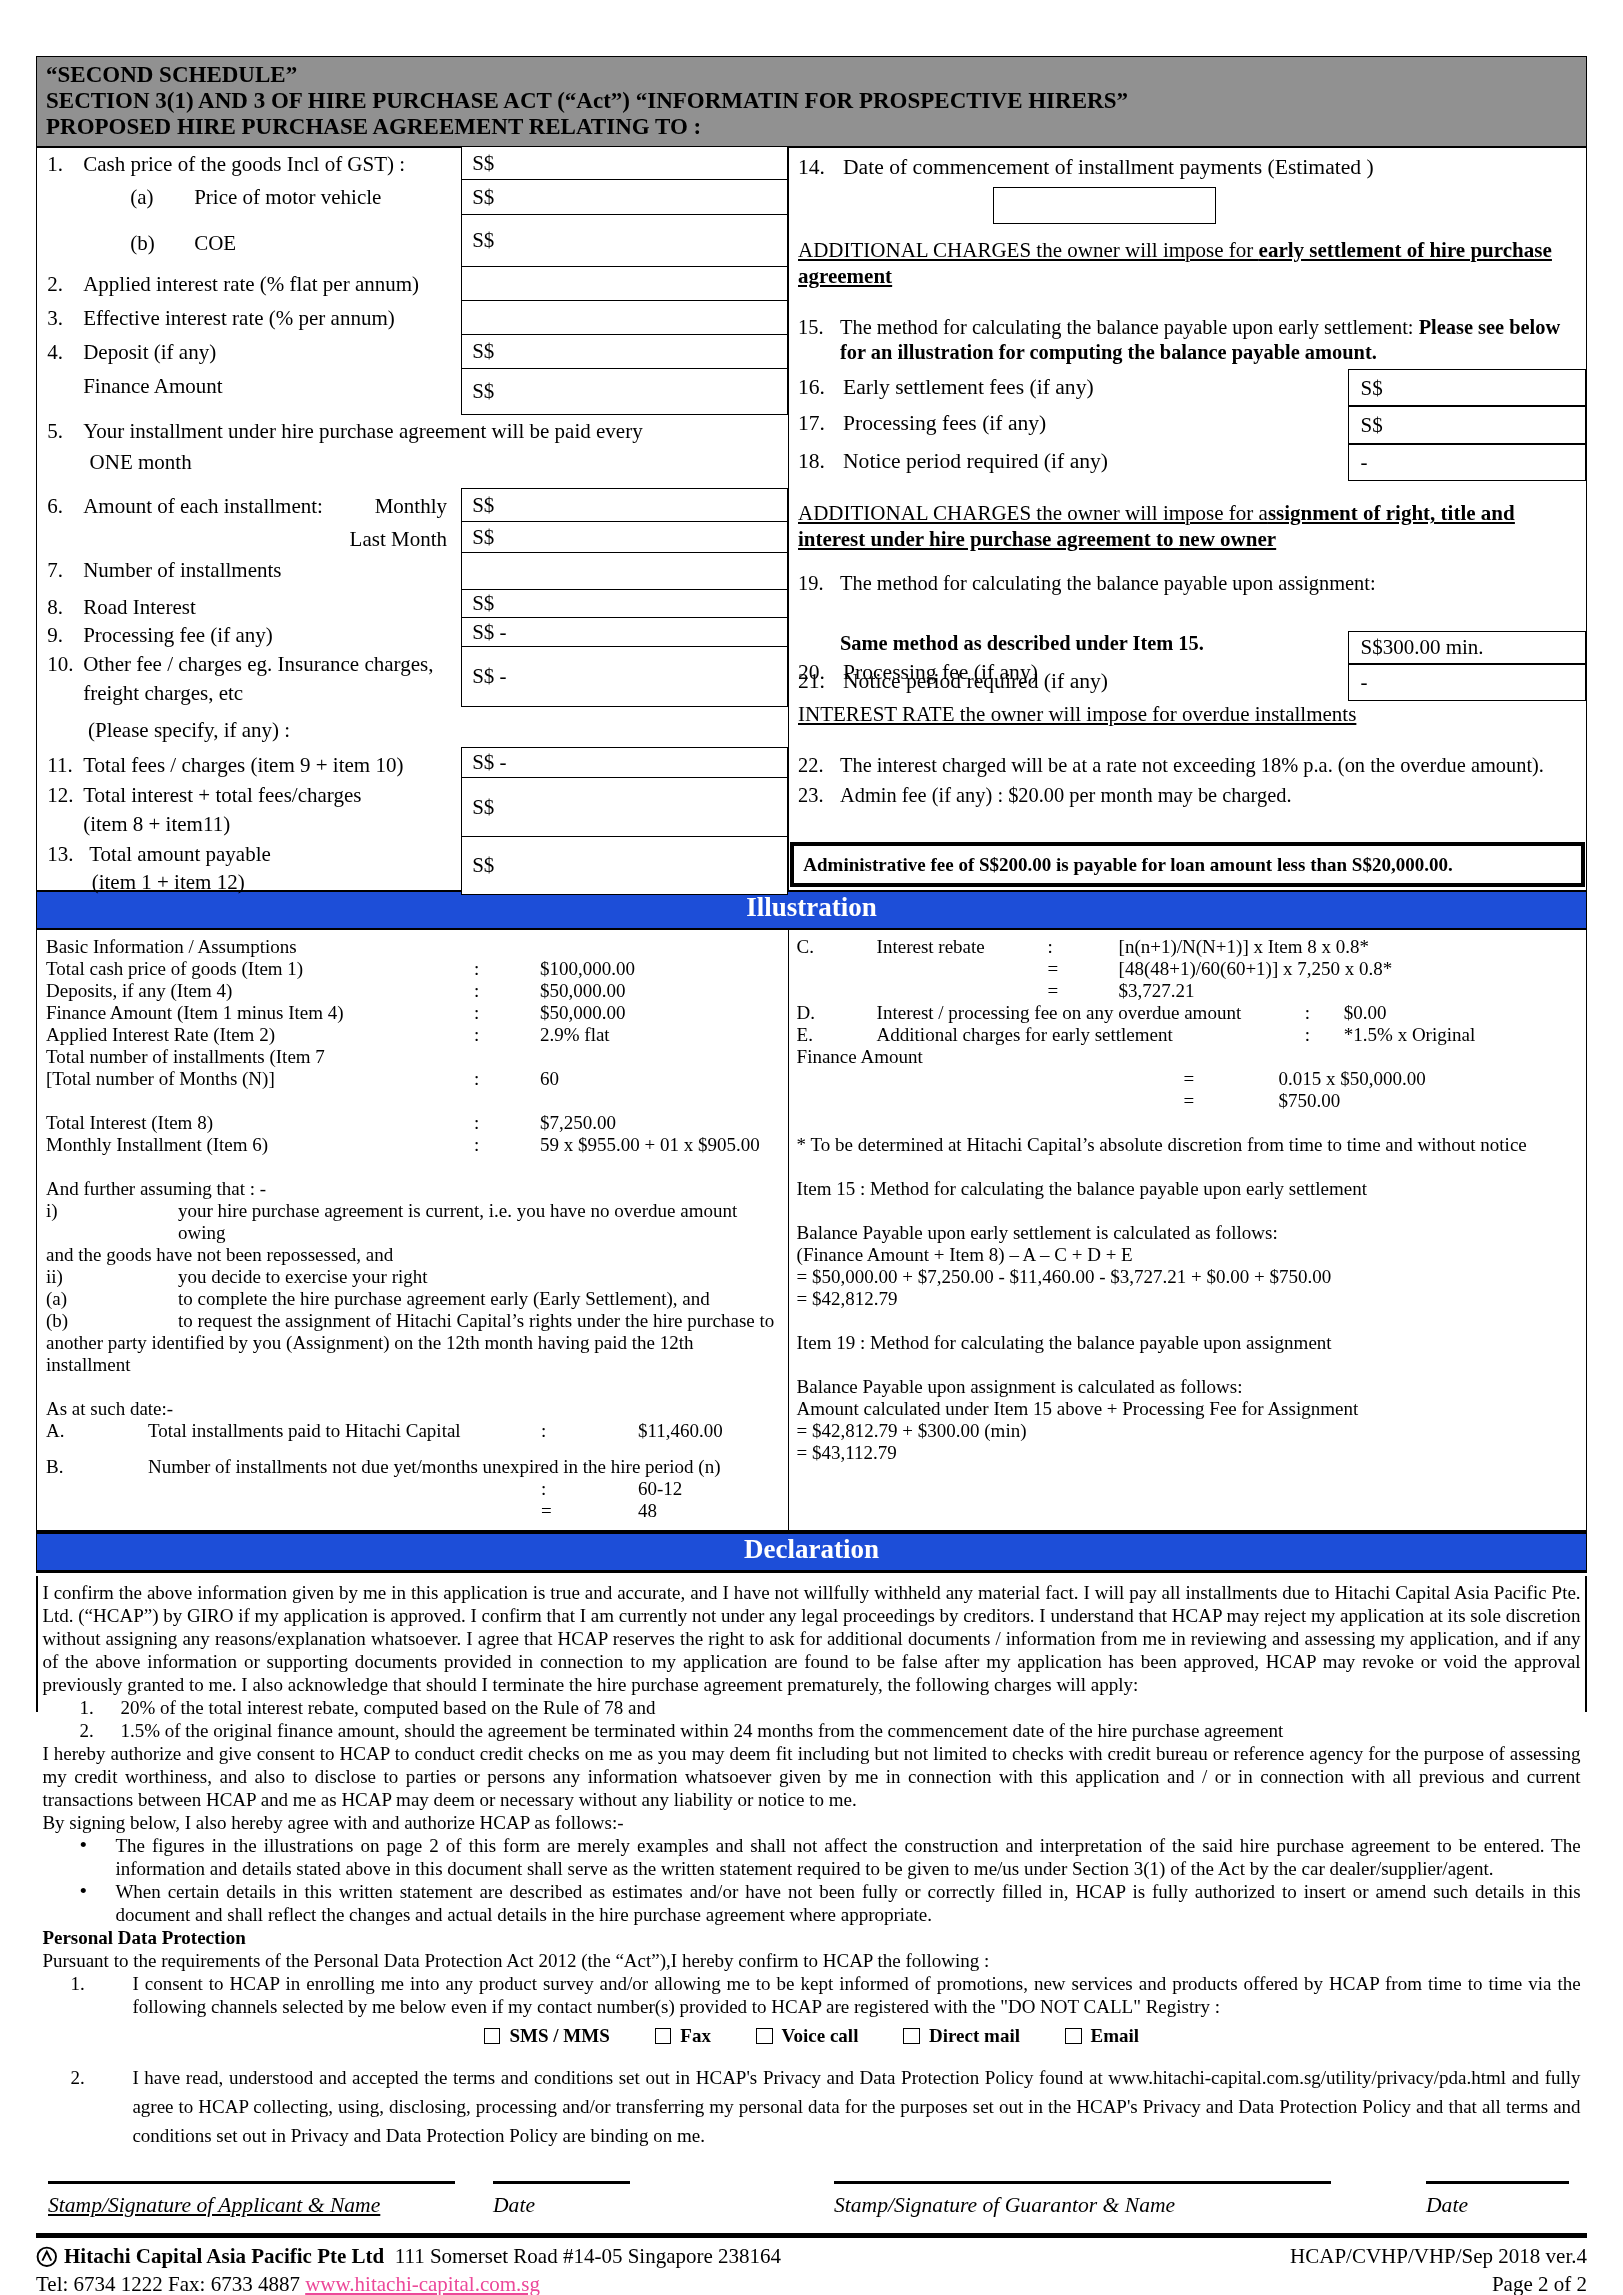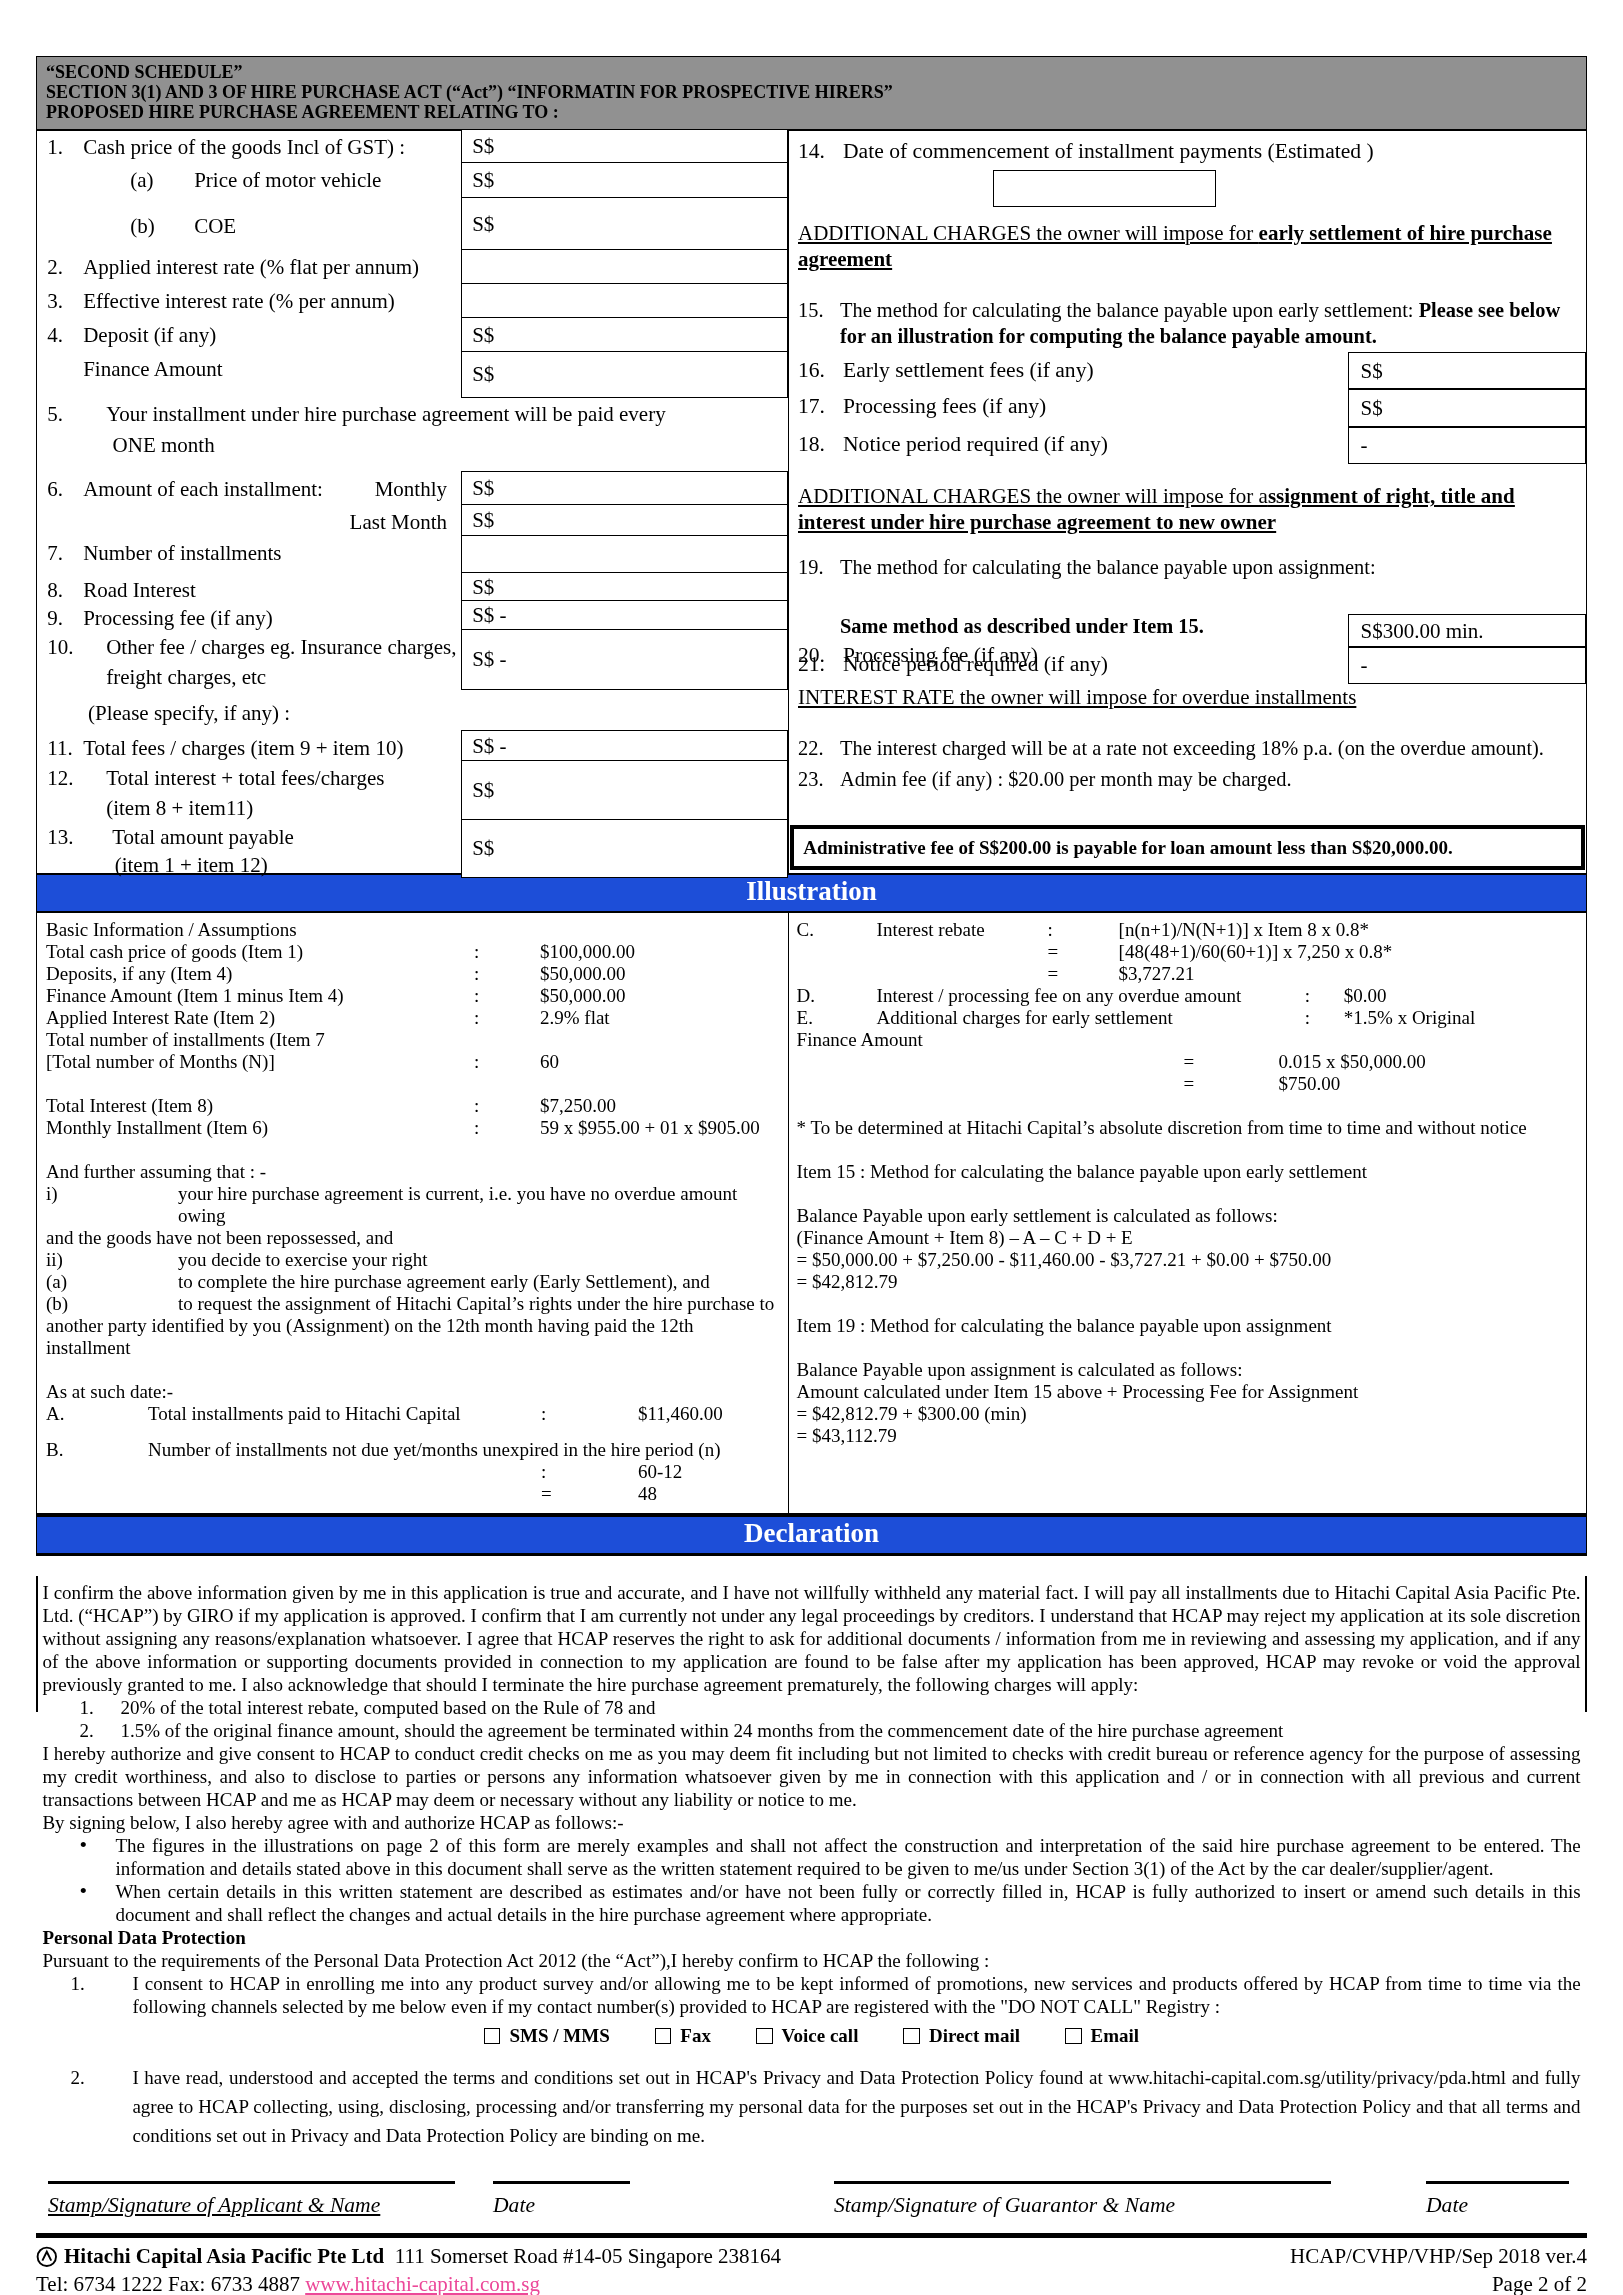--- a/index.html
+++ b/index.html
@@ -3,38 +3,38 @@
 <meta charset="utf-8">
 <style>
   * { margin:0; padding:0; box-sizing:border-box; }
   html,body { background:#e8e8e8; }
   .page { position:relative; width:1623px; height:2295px; background:#fff;
           font-family:"Liberation Serif","DejaVu Serif",serif; color:#000; overflow:hidden; }
   .doc { position:absolute; left:36px; top:56px; width:1551px; border:1.9px solid #000; background:#fff; }
 
   
   .hdr { background:#919191; border-bottom:2.5px solid #000; padding:5.1px 9px 6.4px;
-         font-weight:bold; font-size:18px; line-height:1.12; }
+         font-weight:bold; font-size:23px; line-height:1.12; }
 
   
   .form { display:flex; height:742px; }
   .fleft { width:752px; border-right:1.9px solid #000; display:flex; flex-direction:column; }
   .fright { flex:1; display:flex; flex-direction:column; padding-top:3.8px; position:relative; }
 
   .lrow { display:flex; align-items:stretch; flex:none; }
   .lrow .lab { flex:1; padding:3.8px 0 0 10.2px; font-size:21px; display:flex; line-height:1.18; }
   .lrow .num { width:36px; flex:none; }
   .sub { margin-left:83px; }
   .sub .snum { width:64px; flex:none; }
   .box { width:327px; flex:none; border:1.9px solid #000; margin-top:-1.9px; font-size:21px;
          padding-left:10.2px; display:flex; align-items:center; background:#fff; }
   .mlab { margin-left:auto; padding-right:14px; }
   .grow { flex:1; }
   .big { font-size:28px; }
-  .lab .two { display:block;margin-left:23px; }
+  .lab .two { display:block; }
 
   .rrow { display:flex; align-items:stretch; flex:none; }
   .rlab { flex:1; font-size:21.6px; padding:3.8px 0 0 9px; display:flex; line-height:1.18; }
   .rnum { width:45px; flex:none; }
   .rbox { width:238px; flex:none; border:1.9px solid #000; margin-top:-1.9px; font-size:21px;
           padding-left:11.5px; display:flex; align-items:center; }
   .datebox { width:223px; height:37px; border:1.9px solid #000; margin:6.4px 0 2.5px 204px; flex:none; }
   .uh { font-size:21px; text-decoration:underline; padding:0 9px; line-height:1.25; flex:none; }
   .uh b { text-decoration:underline; }
   .rpara { font-size:20.4px; padding:0 6.4px 0 9px; display:flex; line-height:1.25; flex:none; }

